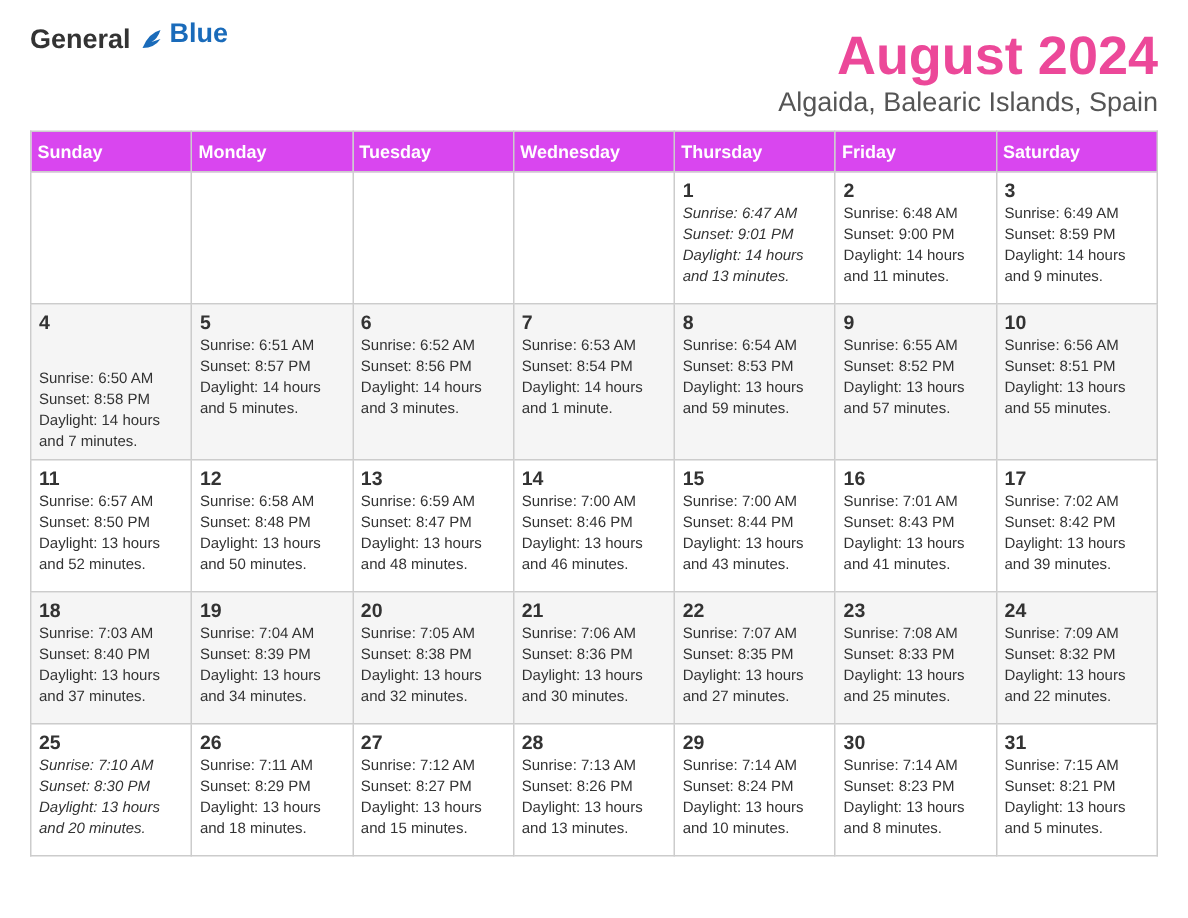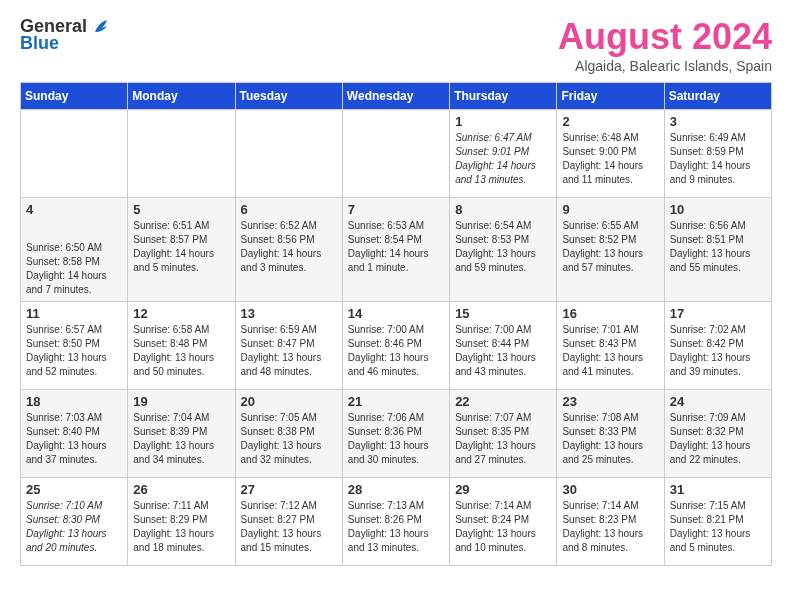--- a/index.html
+++ b/index.html
@@ -23,30 +23,30 @@
     }
     .title-block {
       text-align: right;
     }
     .month-year {
       font-size: 36px;
       font-weight: bold;
       color: #ec4899;
     }
     .location {
-      font-size: 14px;
+      font-size: 18px;
       color: #555;
     }
     table {
       width: 100%;
       border-collapse: collapse;
       table-layout: fixed;
     }
     thead tr {
-      background-color: #1d4ed8;
+      background-color: #d946ef;
     }
     thead th {
       color: #fff;
       font-size: 12px;
       font-weight: bold;
       padding: 6px 4px;
       text-align: left;
       border: 1px solid #ccc;
     }
     tbody tr {
@@ -77,21 +77,21 @@
     }
     .empty-cell {
       background: #fff !important;
     }
   </style>
 </head>
 <body>
 
 <div class="header">
   <div class="logo">
-    <div style="display:flex;flex-direction:column;align-items:flex-start">
+    <div style="display:flex;flex-direction:row;align-items:flex-start">
       <div style="display:flex;align-items:center;gap:2px">
         <span style="font-size:18px;font-weight:bold;color:#333;">General</span>
         <svg width="22" height="18" viewBox="0 0 22 18" style="margin-left:2px;">
           <path d="M4 14 Q8 4 16 2 Q14 8 10 10 L16 8 Q12 14 4 14Z" fill="#1a6bba"></path>
         </svg>
       </div>
       <span style="font-size:18px;font-weight:bold;color:#1a6bba;margin-top:-4px;">Blue</span>
     </div>
   </div>
   <div class="title-block">

